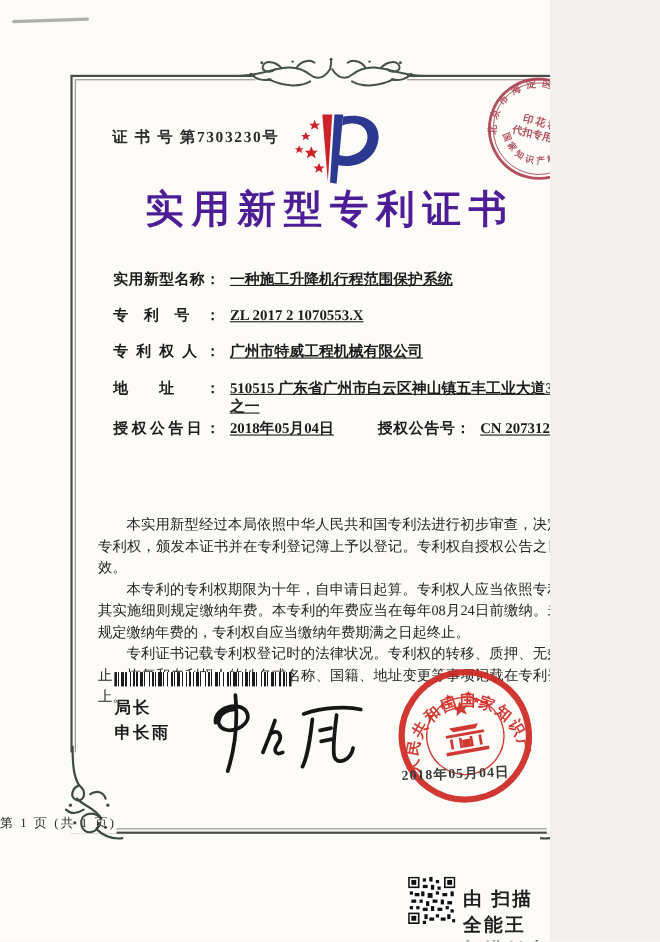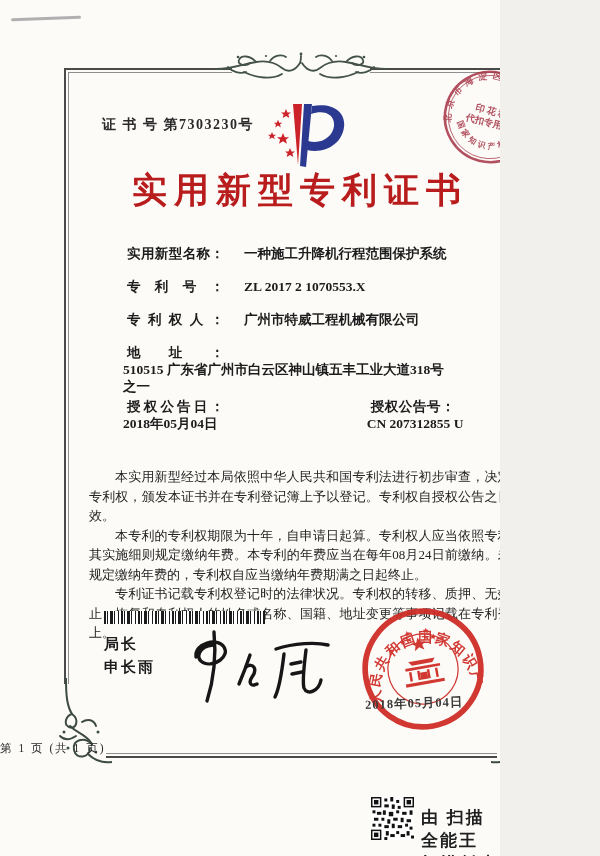--- a/index.html
+++ b/index.html
@@ -21,28 +21,28 @@
 
   .cert-no { position:absolute; left:102px; top:116px; font-size:14px; font-weight:600;
     letter-spacing:1.5px; color:#2a2a2a; }
 
   .tax-stamp { position:absolute; left:441px; top:68px; width:98px; height:98px;
     transform:rotate(14deg); opacity:.88; }
 
   .logo { position:absolute; left:249px; top:103px; width:102px; height:68px; }
 
   .title { position:absolute; left:0; top:167px; width:600px; text-align:center;
-    font-size:35px; font-weight:700; letter-spacing:7px; color:#b91c1c; }
+    font-size:35px; font-weight:700; letter-spacing:7px; color:#4c1d95; }
 
   .fields { position:absolute; left:103px; top:245px; width:438px; font-size:13.5px;
     font-weight:600; color:#1c1c1c; }
   .frow { margin-bottom:16px; line-height:17px; }
   .flabel { display:inline-block; width:97px; text-align:justify; text-align-last:justify;
-    vertical-align:top;margin-left:24px; }
-  .fval { display:inline-block; margin-left:20px; vertical-align:top; max-width:325px; }
+    vertical-align:top; }
+  .fval { display:inline-block; margin-left:9px; vertical-align:top; max-width:325px;text-decoration:underline; }
   .frow-addr { margin-bottom:3px; }
   .grant-row { display:flex;gap:28px; }
   .grant-no { margin-left:12px; }
   .grant-no .flabel { width:84px; }
 
   .paras { position:absolute; left:89px; top:467px; width:448px; font-size:13px;
     line-height:19.5px; color:#242424; text-align:justify; }
   .paras p { text-indent:2em; }
 
   .barcode { position:absolute; left:104px; top:611px; width:161px; height:13px;

